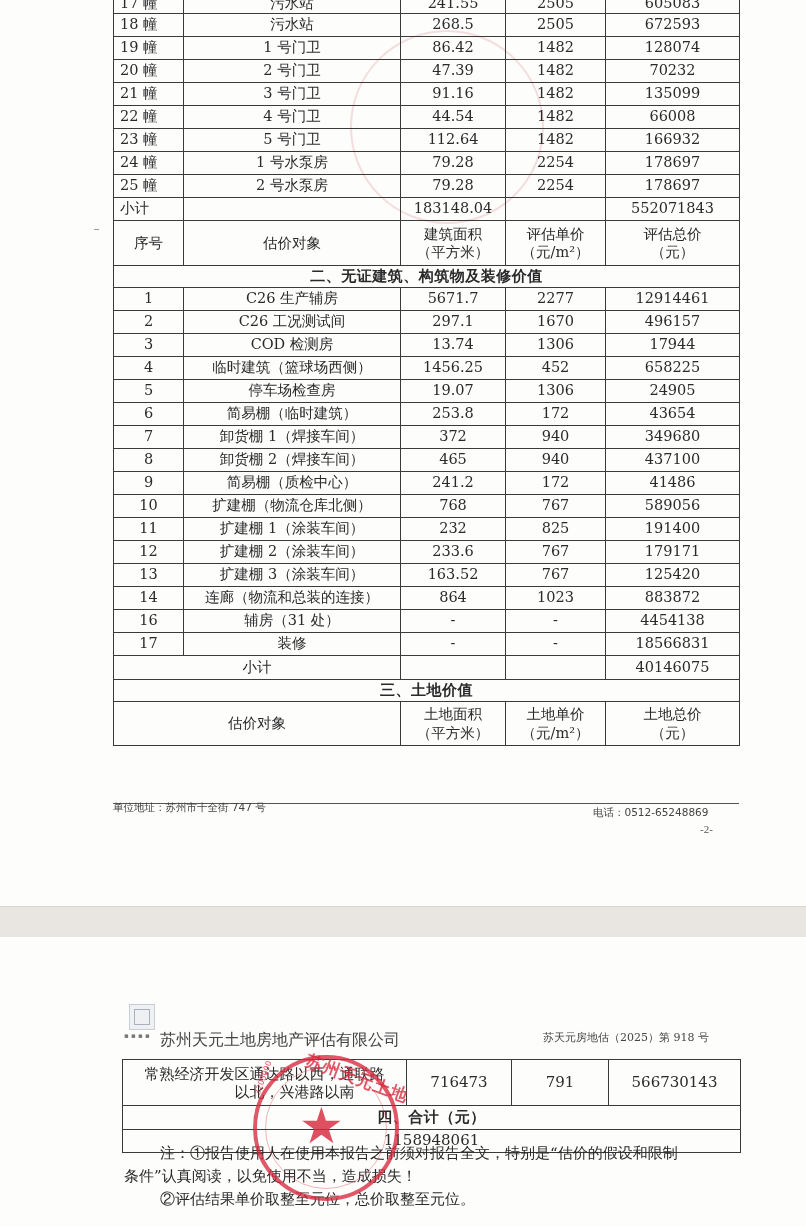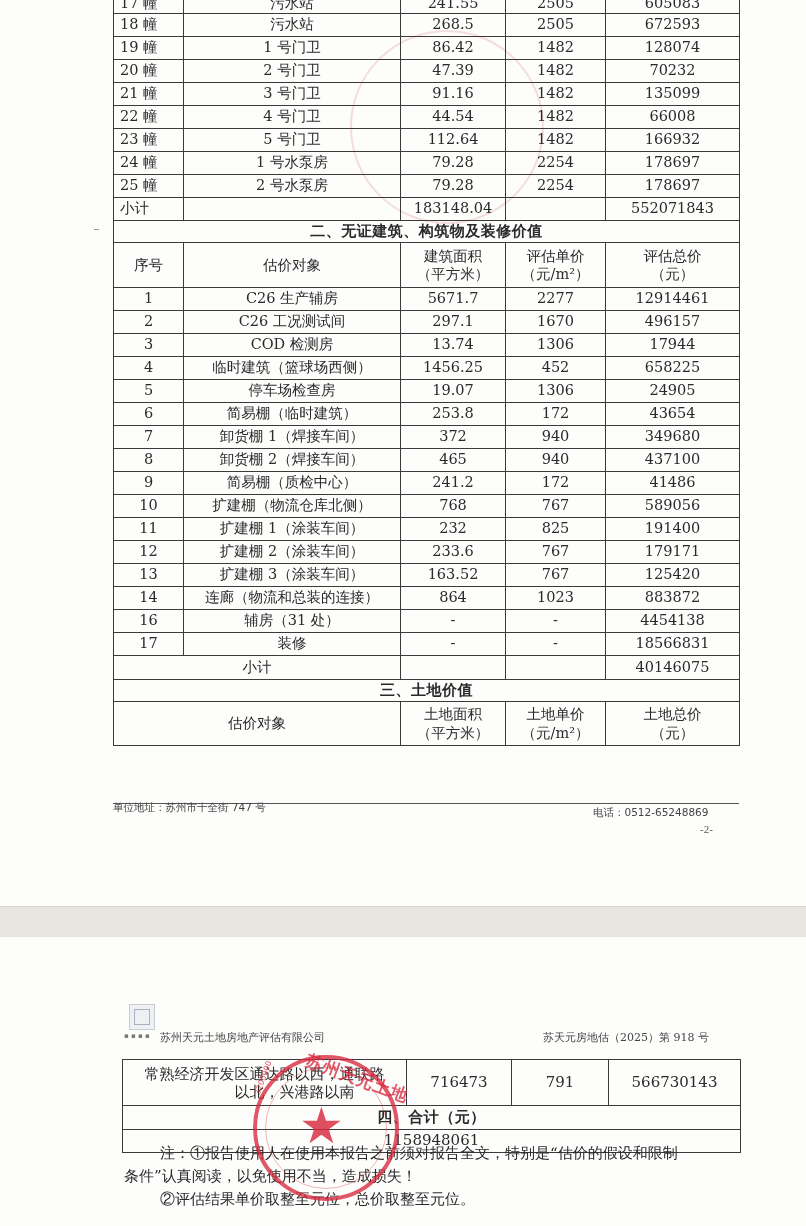--- a/index.html
+++ b/index.html
@@ -119,38 +119,38 @@
           <td>2254</td>
           <td>178697</td>
         </tr>
         <tr style="height: 23px;">
           <td class="idx-b">小计</td>
           <td></td>
           <td>183148.04</td>
           <td></td>
           <td>552071843</td>
         </tr>
-        <tr style="height: 22px;">
-          <td colspan="5" class="sec-title">二、无证建筑、构筑物及装修价值</td>
-        </tr>
         <tr style="height: 45px;">
           <td class="hdr">序号</td>
           <td class="hdr">估价对象</td>
           <td class="hdr">
             <div>建筑面积</div>
             <div>（平方米）</div>
           </td>
           <td class="hdr">
             <div>评估单价</div>
             <div>（元/m²）</div>
           </td>
           <td class="hdr">
             <div>评估总价</div>
             <div>（元）</div>
           </td>
+        </tr>
+        <tr style="height: 22px;">
+          <td colspan="5" class="sec-title">二、无证建筑、构筑物及装修价值</td>
         </tr>
         <tr style="height: 23px;">
           <td>1</td>
           <td>C26 生产辅房</td>
           <td>5671.7</td>
           <td>2277</td>
           <td>12914461</td>
         </tr>
         <tr style="height: 23px;">
           <td>2</td>
@@ -289,21 +289,21 @@
   <div class="small-txt" style="left:593px; top:806px;">电话：0512-65248869</div>
   <div class="pnum">-2-</div>
 </div>
 
 <div class="separator"></div>
 
 <div class="page" id="page2"></div>
 
 <div class="logo"></div>
 <div class="logo-dots">▪ ▪ ▪ ▪</div>
-<div class="small-txt" style="left:160px; top:1030px; font-family:'DejaVu Serif',serif; font-size:11px;">苏州天元土地房地产评估有限公司</div>
+<div class="small-txt" style="left:160px; top:1030px; font-family:'DejaVu Serif',serif; font-size:16px;">苏州天元土地房地产评估有限公司</div>
 <div class="small-txt" style="left:543px; top:1030px; font-family:'DejaVu Serif',serif; font-size:11px;">苏天元房地估（2025）第 918 号</div>
 
 <table class="grid" id="t2">
   <colgroup>
     <col style="width:284px">
       <col style="width:105px">
       <col style="width:97px">
       <col style="width:132px">
   </colgroup>
   <tbody>

